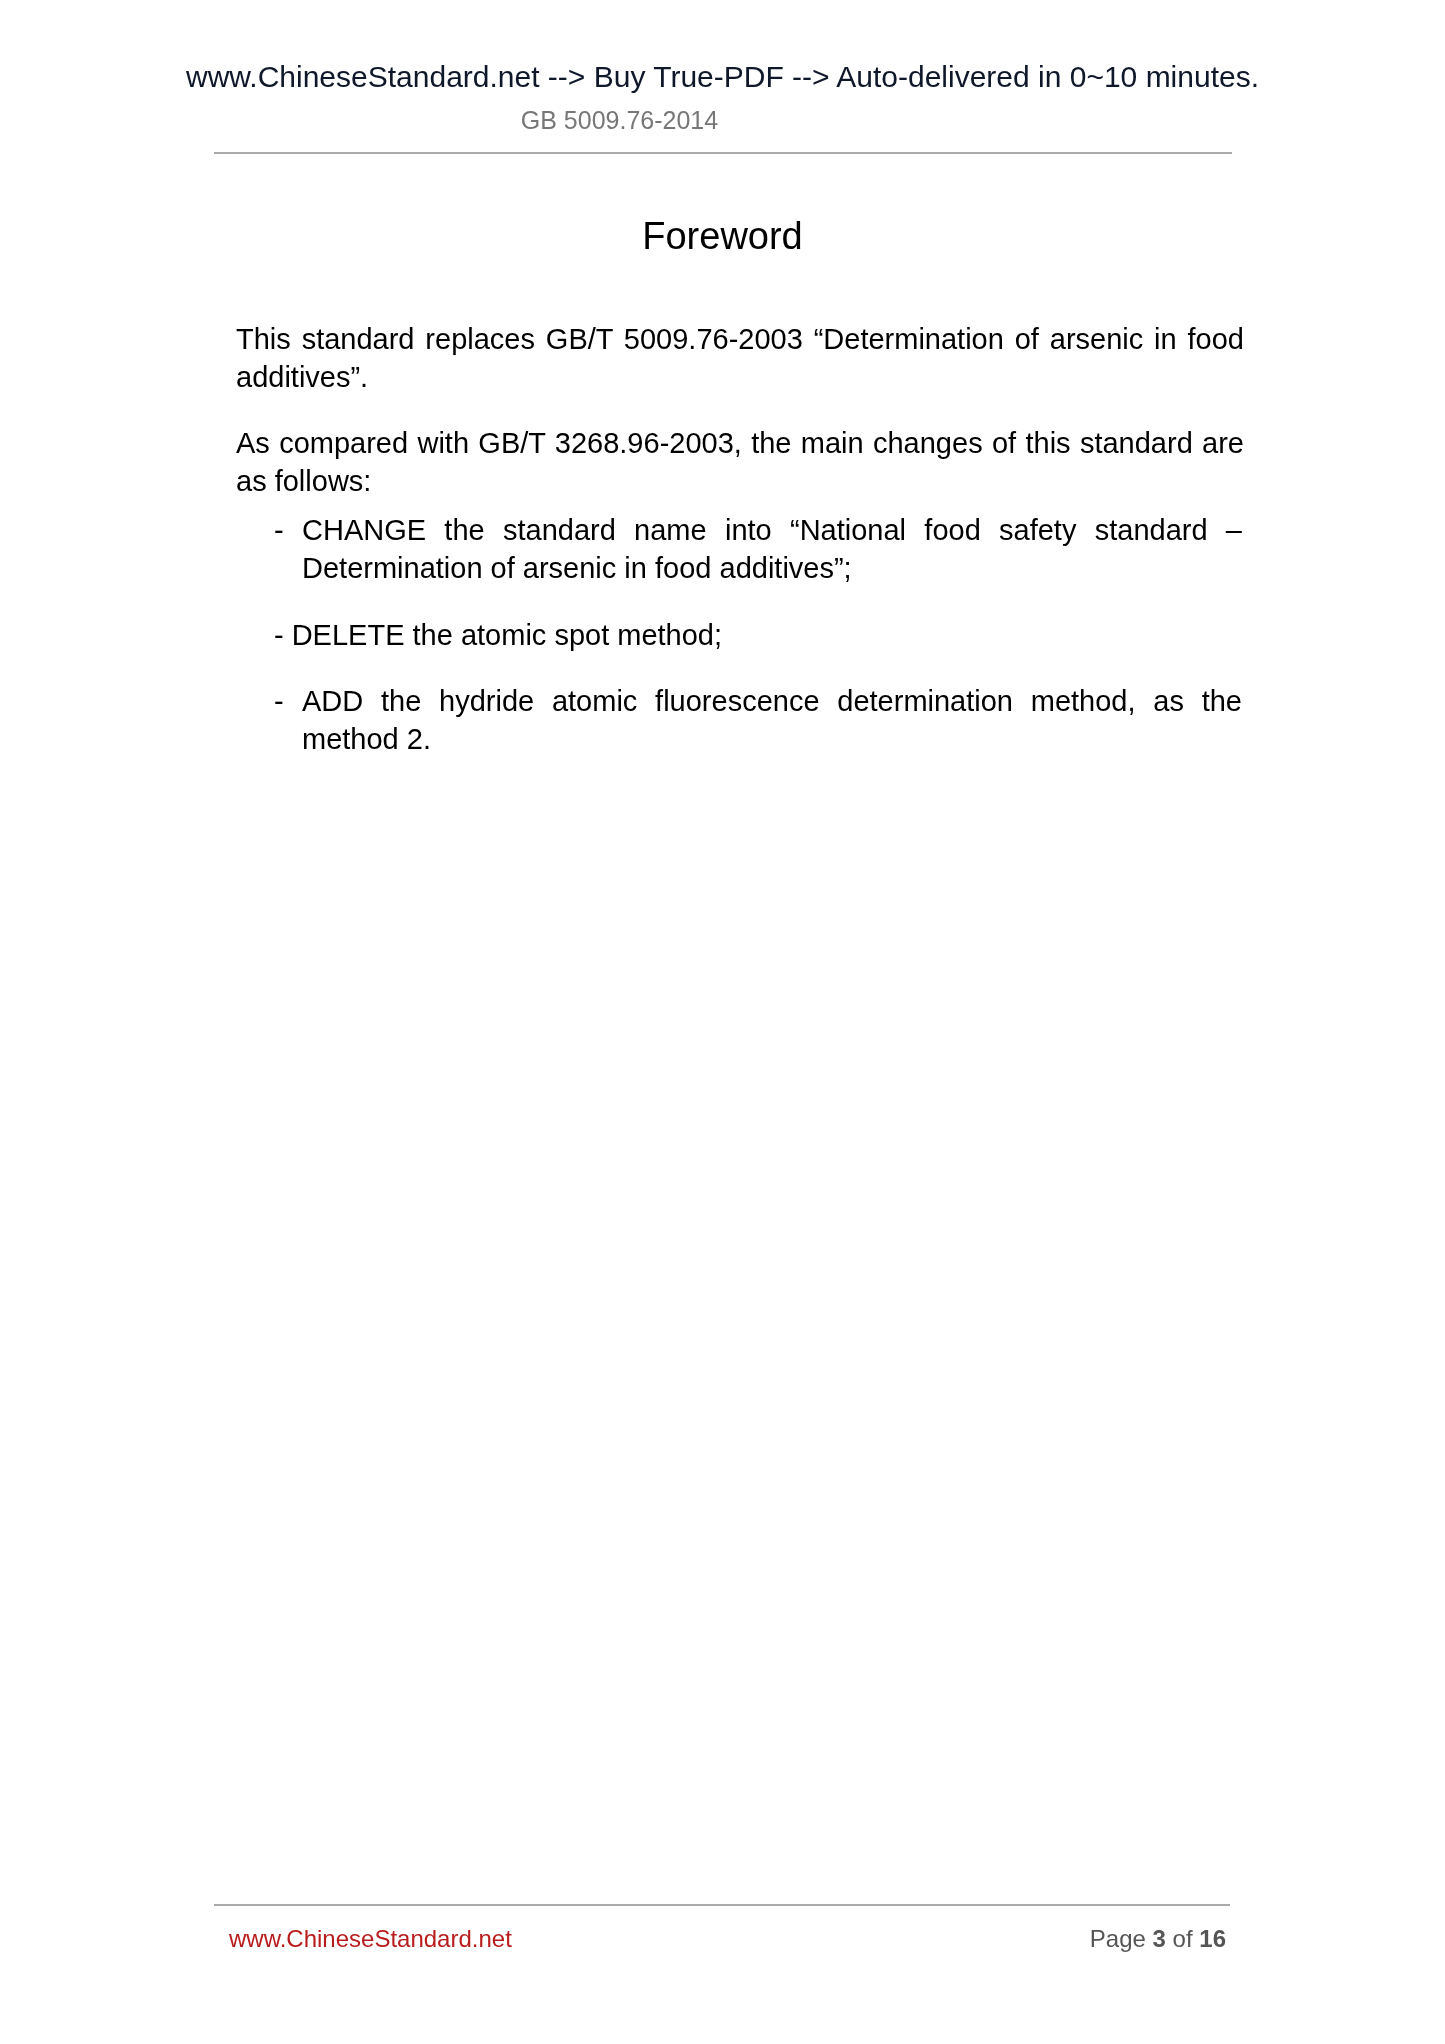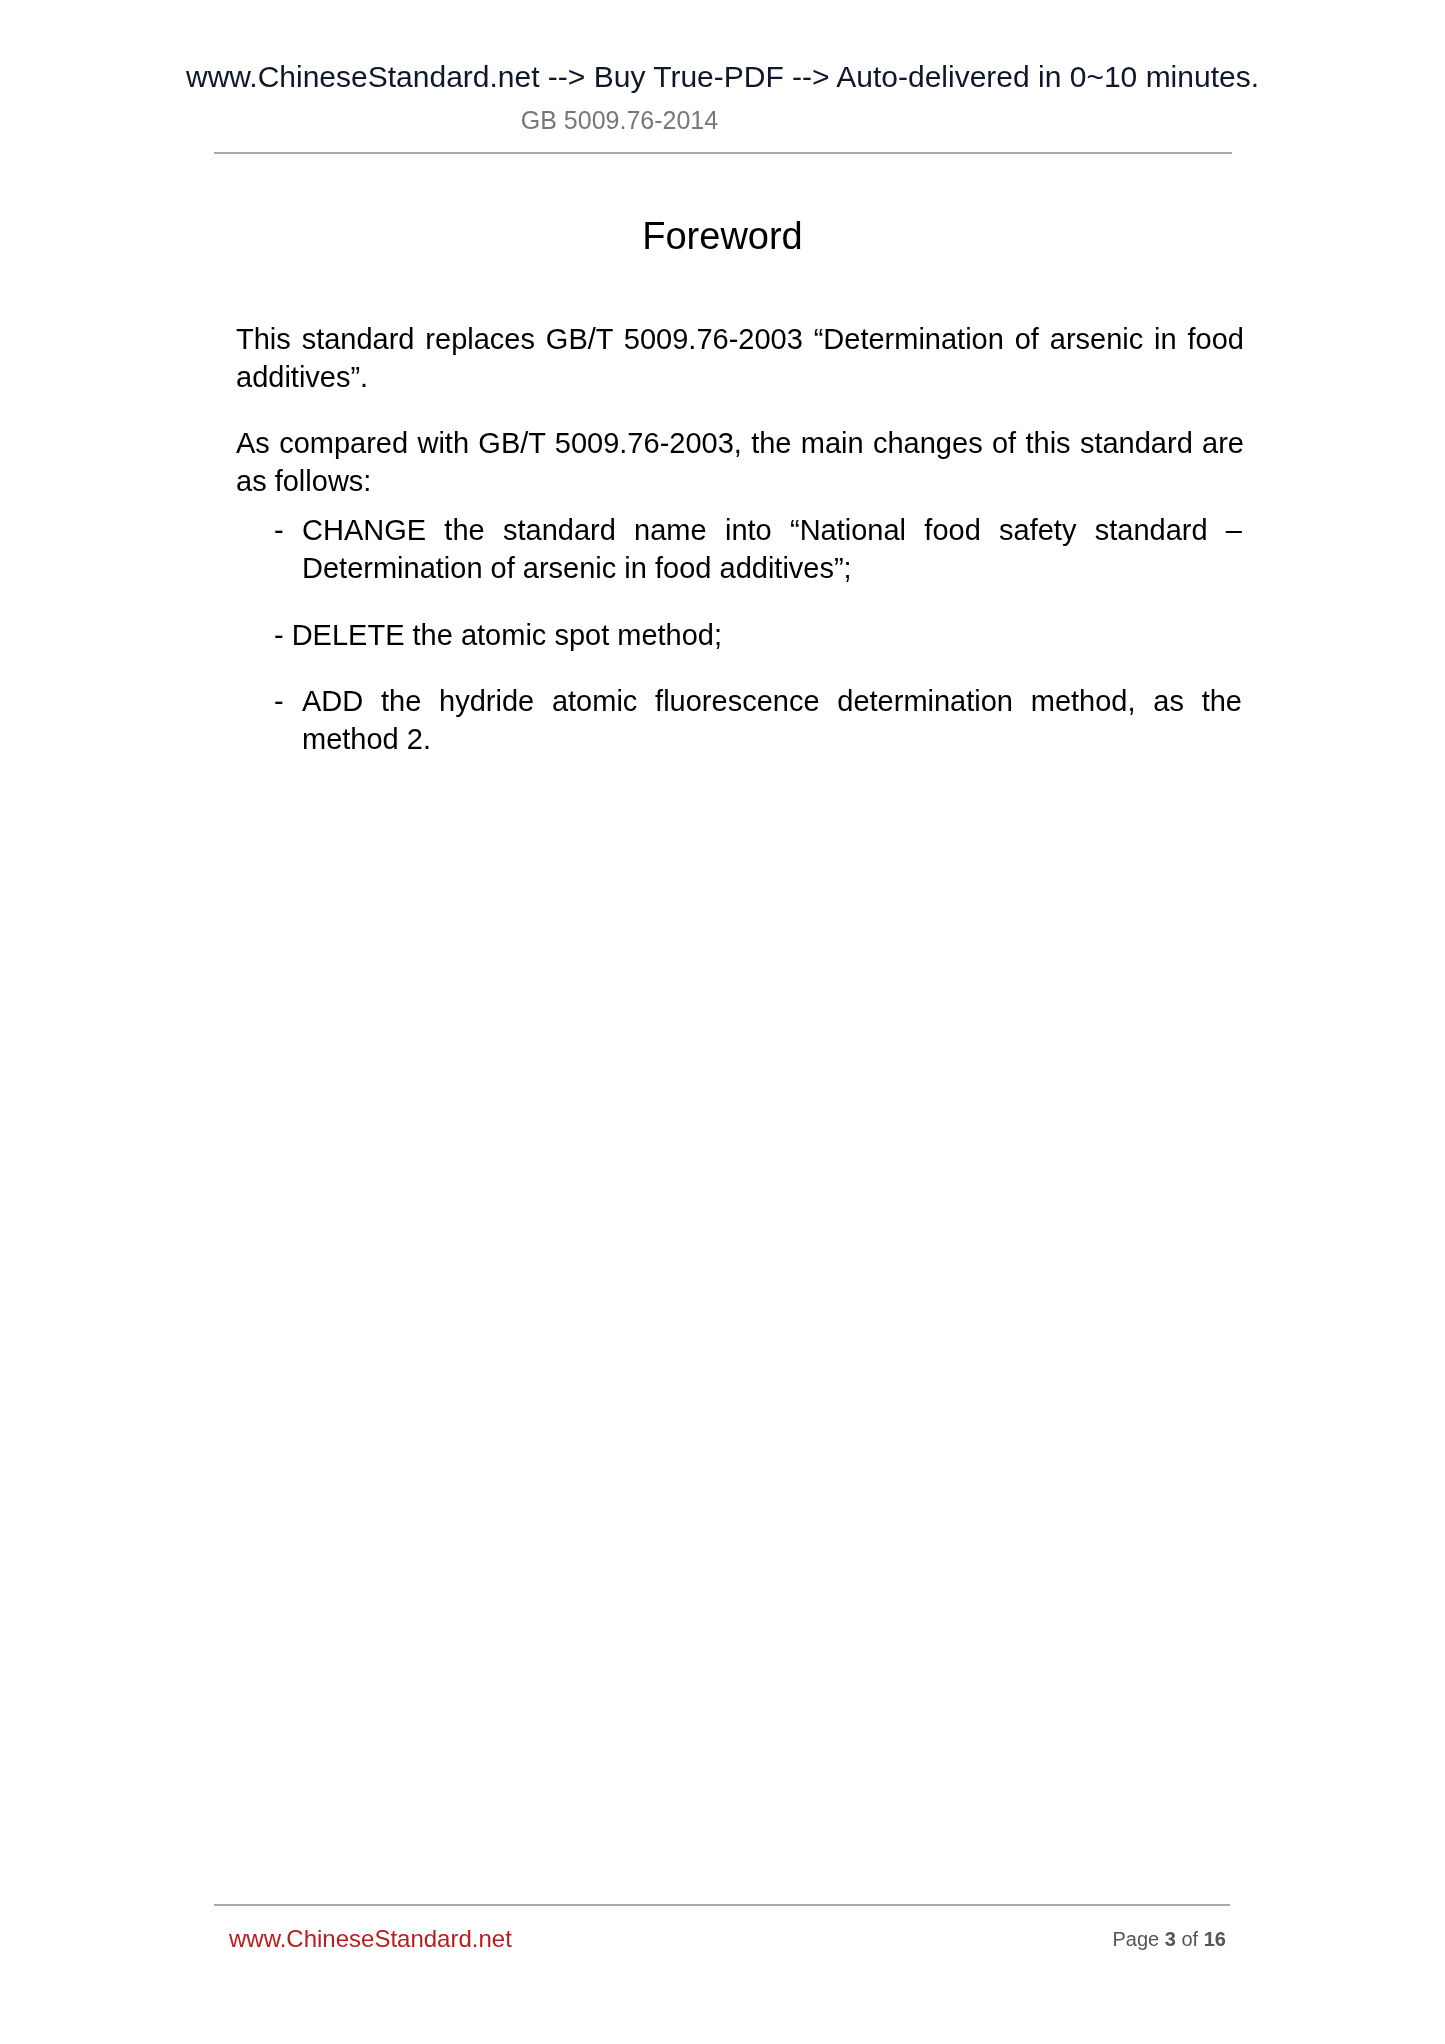--- a/index.html
+++ b/index.html
@@ -10,34 +10,34 @@
   .rule { height: 2px; background: #a9a9a9; }
   .rule-top { left: 214px; width: 1018px; top: 152px; }
   .rule-bot { left: 214px; width: 1016px; top: 1904px; }
   .title { left: 0; width: 1445px; top: 213px; text-align: center; font-size: 38px; line-height: 46px; font-weight: normal; color: #000; }
   .para { left: 218px; width: 1008px; font-size: 29px; line-height: 38px; text-align: justify; margin: 18px; }
   .bullet { left: 274px; width: 968px; font-size: 29px; line-height: 38px; text-align: justify; margin: 0; }
   .bullet.hang { padding-left: 28px; text-indent: -28px; width: 940px; }
   .bullet .dash { display: inline-block; width: 28px; text-indent: 0; }
   .bullet.nohang .dash { width: auto; margin-right: 8px; }
   .footer-link { left: 229px; top: 1925px; font-size: 24px; line-height: 28px; color: #b91c1c; text-underline-offset: 3px; }
-  .footer-page { right: 219px; top: 1925px; font-size: 20px; line-height: 28px; color: #555555; text-align: right; }
+  .footer-page { right: 219px; top: 1925px; font-size: 24px; line-height: 28px; color: #555555; text-align: right; }
   .footer-page b { font-weight: bold; }
 </style>
 </head>
 <body>
 
 <div class="abs hdr-top">www.ChineseStandard.net --&gt; Buy True-PDF --&gt; Auto-delivered in 0~10 minutes.</div>
 <div class="abs hdr-std">GB 5009.76-2014</div>
 <div class="abs rule rule-top"></div>
 
 <div class="abs title">Foreword</div>
 
 <p class="abs para" style="top:302px;">This standard replaces GB/T 5009.76-2003 “Determination of arsenic in food additives”.</p>
-<p class="abs para" style="top:406px;">As compared with GB/T 5009.76-2003, the main changes of this standard are as follows:</p>
+<p class="abs para" style="top:406px;">As compared with GB/T 3268.96-2003, the main changes of this standard are as follows:</p>
 
 <p class="abs bullet hang" style="top:511px;"><span class="dash">-</span><span>CHANGE the standard name into “National food safety standard – Determination of arsenic in food additives”;</span></p>
 
 <p class="abs bullet nohang" style="top:616px;"><span class="dash">-</span><span>DELETE the atomic spot method;</span></p>
 
 <p class="abs bullet hang" style="top:682px;"><span class="dash">-</span><span>ADD the hydride atomic fluorescence determination method, as the method 2.</span></p>
 
 <div class="abs rule rule-bot"></div>
 
 <a class="abs footer-link">www.ChineseStandard.net</a>

